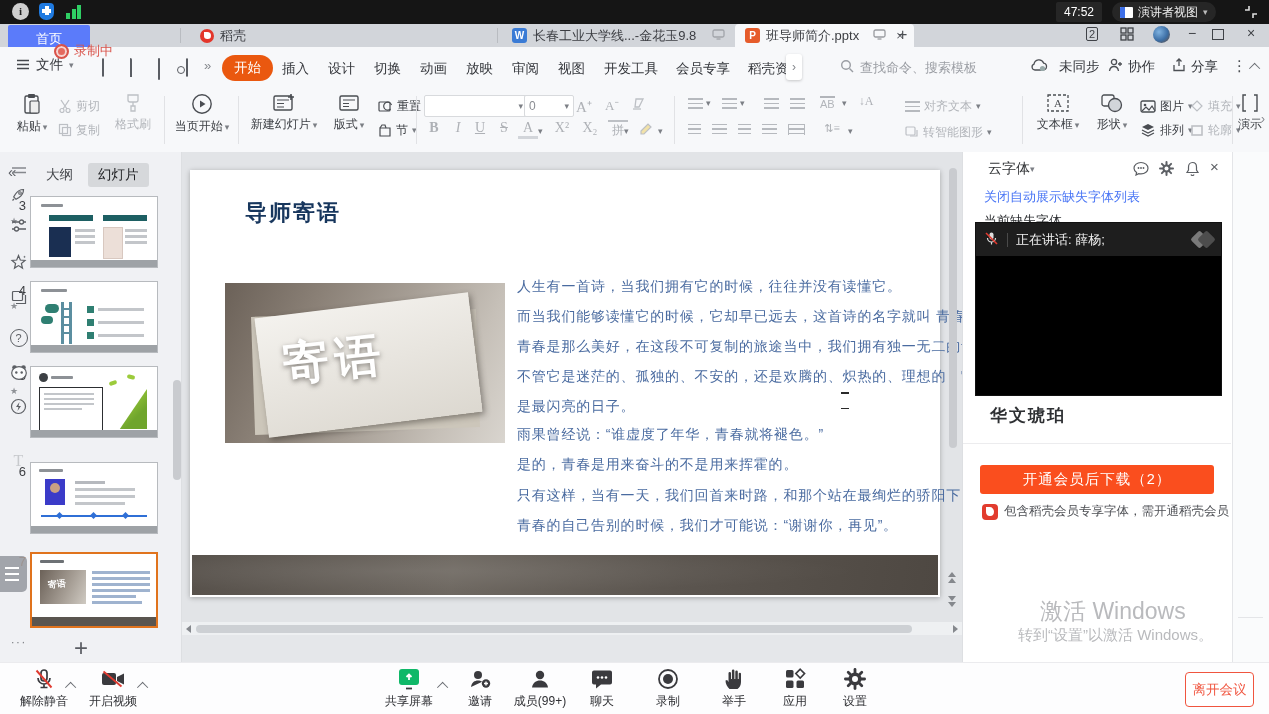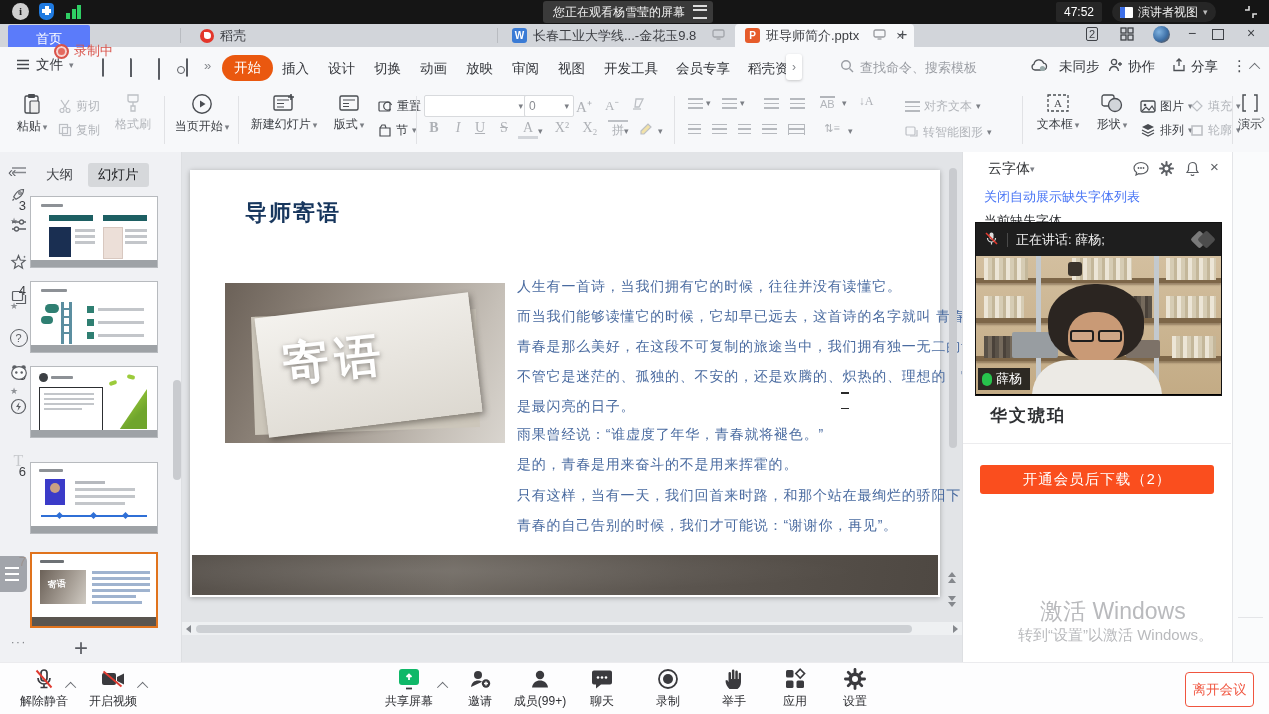--- a/index.html
+++ b/index.html
@@ -141,24 +141,20 @@
   <span class="r" style="left:12px;top:3px;width:17px;height:17px;border-radius:50%;background:#cfcfcf;color:#222;font-size:11px;font-weight:bold;text-align:center;line-height:17px;font-family:'Liberation Serif',serif;">i</span>
   <span class="r" style="left:39px;top:3px;width:15px;height:17px;background:#1f7ae0;border-radius:4px 4px 7px 7px;">
       <i style="position:absolute;left:5.5px;top:3px;width:4px;height:9px;background:#fff;"></i>
       <i style="position:absolute;left:3px;top:5.5px;width:9px;height:4px;background:#fff;"></i>
     </span>
   <span class="r" style="left:66px;top:5px;width:16px;height:14px;">
     <i style="position:absolute;left:0;bottom:0;width:4px;height:6px;background:#2fcf64;"></i>
     <i style="position:absolute;left:5.5px;bottom:0;width:4px;height:10px;background:#2fcf64;"></i>
     <i style="position:absolute;left:11px;bottom:0;width:4px;height:14px;background:#2fcf64;"></i>
   </span>
-  <div class="r banner">
-    <span>您正在观看杨雪莹的屏幕</span>
-    <span class="menu-lines"></span>
-  </div>
   <div class="r timerbox">
       <span>47:52</span>
     </div>
   <div class="r viewbox">
     <span class="viewicon"></span>
     <span>演讲者视图</span>
     <span class="caret" style="color:#bbb;">▾</span>
   </div>
   <span class="r" style="left:1243px;top:4px;">
     <svg width="16" height="16" viewBox="0 0 16 16">
@@ -676,56 +672,31 @@
             <path d="M3.5 7a4 4 0 0 0 8 0M7.5 11v2.5" stroke="#ddd" fill="none" stroke-width="1.2"></path>
             <path d="M2 2l11 11" stroke="#e03a30" stroke-width="1.6"></path>
           </svg></span>
       <span style="width:1px;height:14px;background:#4a4a4a;"></span>
       <span>正在讲话: 薛杨;</span>
       <span style="margin-left:auto;display:flex;">
         <i class="logo-dia" style="background:#7a7a7a;"></i>
           <i class="logo-dia" style="margin-left:-6px;background:#4d4d4d;"></i>
       </span>
     </div>
-    <div class="scene">
-      <i class="board" style="top:22px;"></i>
-        <i class="board" style="top:62px;"></i>
-        <i class="board" style="top:100px;"></i>
-      <i class="post" style="left:60px;"></i>
-        <i class="post" style="left:178px;"></i>
-      <i class="books" style="left:8px;top:2px;width:44px;"></i>
-      <i class="books" style="left:96px;top:2px;width:60px;"></i>
-      <i class="books" style="left:190px;top:2px;width:50px;"></i>
-      <i class="books" style="left:8px;top:40px;width:40px;"></i>
-      <i class="books darkset" style="left:150px;top:40px;width:26px;"></i>
-      <i class="books" style="left:190px;top:40px;width:50px;"></i>
-      <i class="books darkset" style="left:8px;top:80px;width:30px;"></i>
-      <i class="books" style="left:196px;top:80px;width:44px;"></i>
-      <i class="r" style="left:92px;top:6px;width:14px;height:14px;background:#3a332c;border-radius:3px;"></i>
-      <i class="r" style="left:36px;top:76px;width:46px;height:26px;background:#989da1;border-radius:2px;"></i>
-      <i class="r" style="left:150px;top:84px;width:34px;height:18px;background:#7d7268;border-radius:2px;"></i>
-      <span class="hair" style="left:72px;top:28px;"></span>
-      <span class="face" style="left:92px;top:56px;"></span>
-      <span class="glasses" style="left:94px;top:74px;">
-          <i></i>
-          <i></i>
-        </span>
-      <span class="shirt" style="left:56px;top:104px;"></span>
-      <span class="nametag">
-        <span class="mic-dot"></span>
-        <span>薛杨</span>
-      </span>
-    </div>
   </div>
 
   <span class="r" style="left:990px;top:404px;font-size:17px;font-weight:bold;color:#2e3033;letter-spacing:2px;">华文琥珀</span>
   <div class="r" style="left:963px;top:443px;width:268px;height:1px;background:#ececee;"></div>
   <div class="r rp-btn" style="left:980px;top:465px;width:234px;">
       <span>开通会员后下载（2）</span>
     </div>
+  <div class="r flex" style="left:982px;top:503px;gap:6px;">
+    <span class="docer-badge"></span>
+    <span style="font-size:12.5px;color:#4d4f54;">包含稻壳会员专享字体，需开通稻壳会员</span>
+  </div>
   <span class="r wm1" style="left:1040px;top:596px;">激活 Windows</span>
   <span class="r wm2" style="left:1018px;top:626px;">转到“设置”以激活 Windows。</span>
 
   
   <div class="r rail"></div>
   <span class="rail-ico" style="top:160px;"><svg width="14" height="7" viewBox="0 0 14 7">
         <path d="M0 1h14M0 5.5h14" stroke="#85888d" stroke-width="1.5"></path>
       </svg></span>
   <span class="rail-ico" style="top:186px;"><svg width="17" height="17" viewBox="0 0 17 17">
         <path d="M13.5 3.5c-3 0-6 1.5-8 4.5l-1.8 3 2.3 2.3 3-1.8c3-2 4.5-5 4.5-8z" stroke="#5c5f64" fill="none" stroke-width="1.2"></path>

